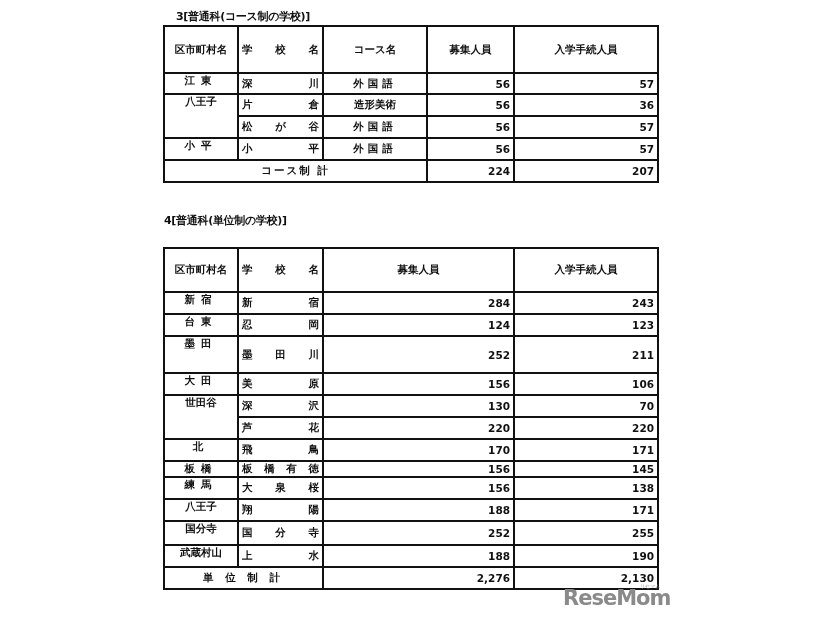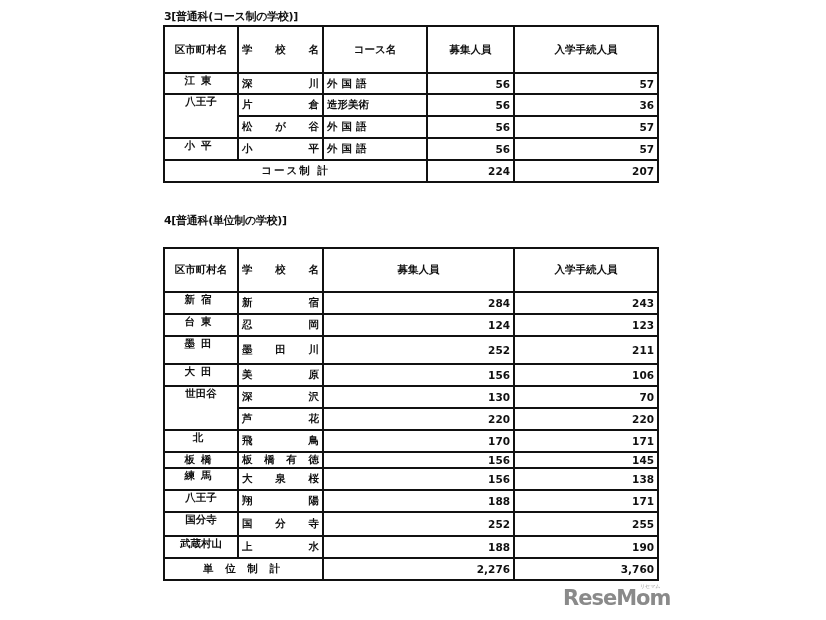--- a/index.html
+++ b/index.html
@@ -17,37 +17,37 @@
   }
   table.grid td, table.grid th {
     border: 2px solid #111; padding: 0 3px; overflow: hidden; white-space: nowrap;
     font-weight: bold;
   }
   table.grid th { text-align: center; vertical-align: middle; }
   td.ward { text-align: center; vertical-align: top; padding-top: 4px; letter-spacing: 6px; }
   td.ward.tight { letter-spacing: 0; }
   td.school { text-align: left; }
   td.school .sch { display: flex; justify-content: space-between; width: 100%; }
-  td.course { text-align: left; letter-spacing: 4px; margin-left: 35px; }
+  td.course { text-align: center; letter-spacing: 4px; margin-left: 35px; }
   td.course.nospace { letter-spacing: 0; }
   td.num { text-align: right; padding-right: 2px; }
   td.total-label { text-align: center; letter-spacing: 2px; }
   th .sch { display: flex; justify-content: space-between; }
   .logo {
     position: absolute; left: 563px; top: 586px; font-family: "DejaVu Sans", sans-serif;
     font-weight: bold; font-size: 21px; color: #8a8a8a; letter-spacing: -1px;
   }
   .logo-ruby {
     position: absolute; left: 640px; top: 583px; font-size: 5px; color: #999;
   }
 </style>
 </head>
 <body>
 
-<div class="section-title" style="top:9px;">3[普通科(コース制の学校)]</div>
+<div class="section-title" style="top:9px;margin-left:12px;">3[普通科(コース制の学校)]</div>
 
 <table class="grid" style="top:25px; width:494px;">
   <colgroup>
     <col style="width:74px">
       <col style="width:85px">
       <col style="width:104px">
       <col style="width:87px">
       <col style="width:144px">
   </colgroup>
   <tbody>
@@ -158,21 +158,21 @@
     <td class="ward">台東</td>
     <td class="school">
           <div class="sch">
             <span>忍</span>
             <span>岡</span>
           </div>
         </td>
     <td class="num">124</td>
     <td class="num">123</td>
   </tr>
-  <tr style="height:28px">
+  <tr style="height:37px">
     <td class="ward">墨田</td>
     <td class="school">
           <div class="sch">
             <span>墨</span>
             <span>田</span>
             <span>川</span>
           </div>
         </td>
     <td class="num">252</td>
     <td class="num">211</td>
@@ -275,19 +275,19 @@
             <span>上</span>
             <span>水</span>
           </div>
         </td>
     <td class="num">188</td>
     <td class="num">190</td>
   </tr>
   <tr style="height:22px">
     <td class="total-label" colspan="2" style="letter-spacing:4px">単 位 制 計</td>
     <td class="num">2,276</td>
-    <td class="num">3,760</td>
+    <td class="num">2,130</td>
   </tr>
 </tbody>
   </table>
 
 <div class="logo-ruby">リセマム</div>
 <div class="logo">ReseMom</div>
 
 </body></html>

